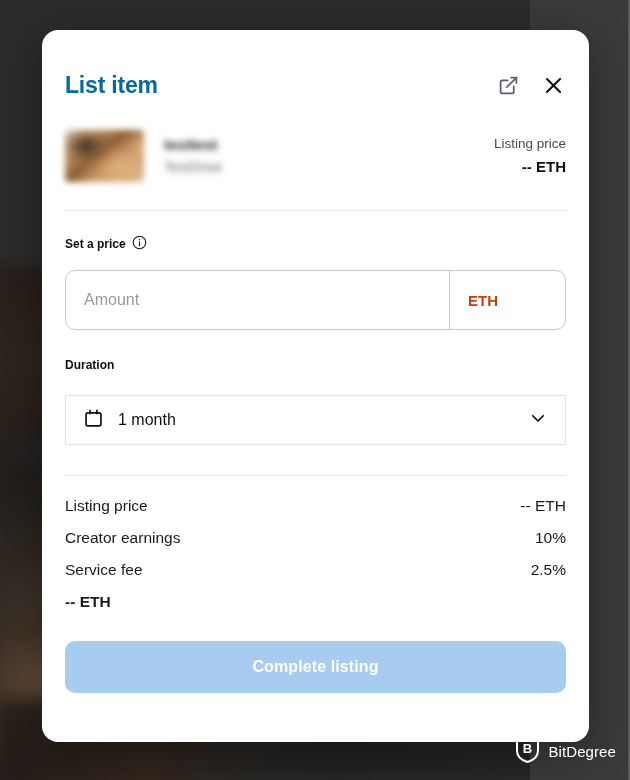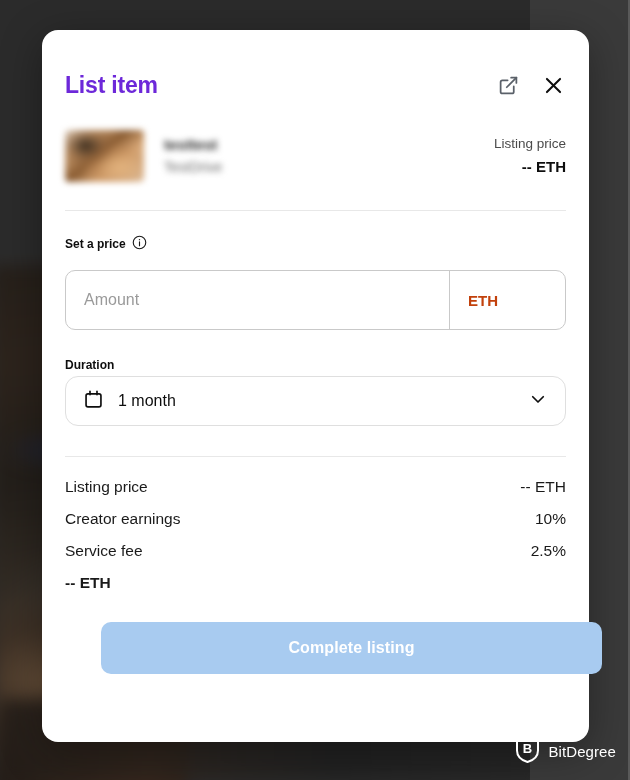--- a/index.html
+++ b/index.html
@@ -99,21 +99,21 @@
   .modal-header {
     display: flex;
     align-items: center;
     justify-content: space-between;
     height: 92px;
     padding-top: 18px;
   }
   .modal-title {
     font-size: 23px;
     font-weight: bold;
-    color: #6d28d9;
+    color: #0369a1;
     letter-spacing: -0.2px;
   }
   .header-actions {
     display: flex;
     align-items: center;
     gap: 19px;
   }
   .icon-btn {
     display: flex;
     align-items: center;
@@ -220,24 +220,24 @@
     display: flex;
     align-items: center;
     padding-left: 18px;
     font-size: 15px;
     font-weight: bold;
     color: #c2410c;
   }
 
   .duration-section { padding-top: 28px; }
   .duration-select {
-    margin-top: 4px;
+    margin-top: 23px;
     height: 50px;
     border: 1px solid #dfdfdf;
-    border-radius: 13px;
+    border-radius: 2px;
     display: flex;
     align-items: center;
     padding: 0 18px 0 17px;
     cursor: pointer;
     background: #fff;
   }
   .duration-value {
     margin-left: 14px;
     flex: 1 1 auto;
     font-size: 16px;
@@ -266,21 +266,20 @@
     height: 52px;
     border: none;
     border-radius: 10px;
     background: #a8cbf0;
     color: #ffffff;
     font-size: 16px;
     font-weight: bold;
     font-family: "Liberation Sans", sans-serif;
     cursor: default;
     letter-spacing: 0.1px;
-    margin-left: 36px;
   }
 
   
   .watermark {
     position: absolute;
     right: 14px;
     bottom: 13px;
     display: flex;
     align-items: center;
     gap: 8px;

